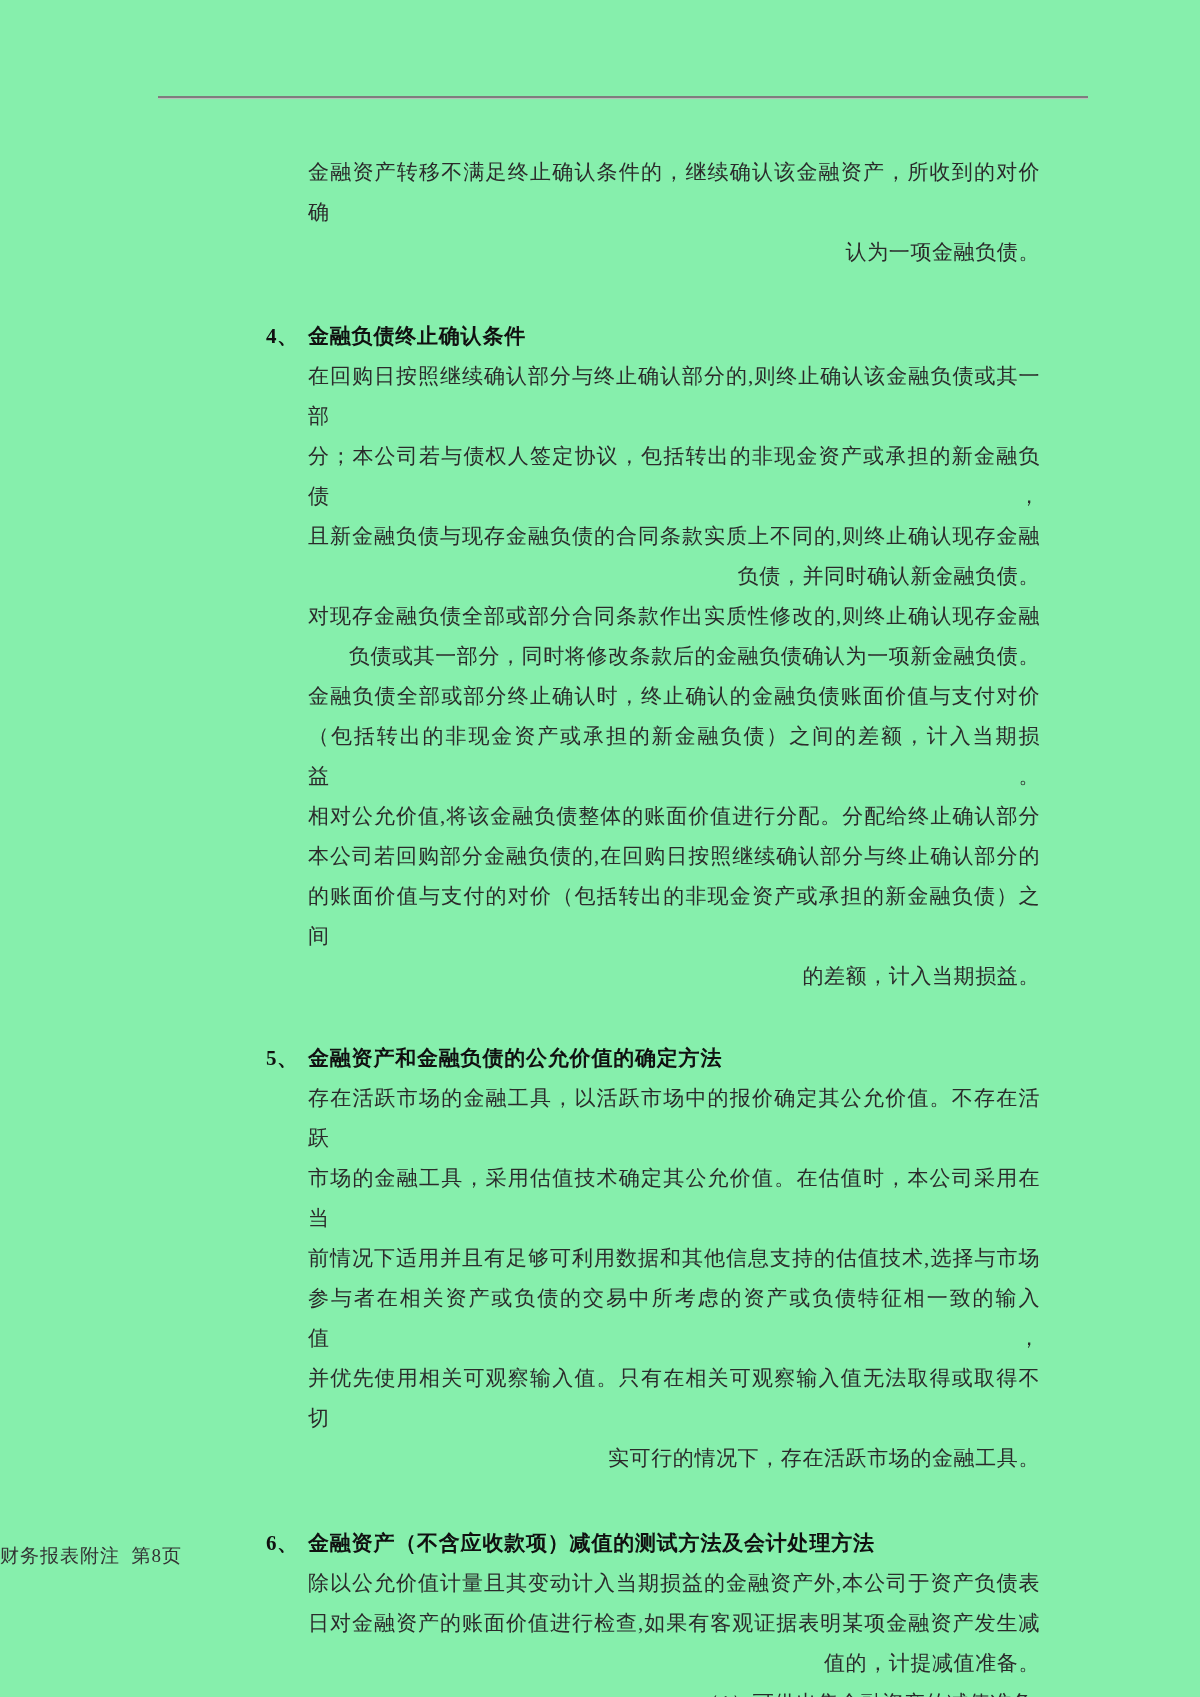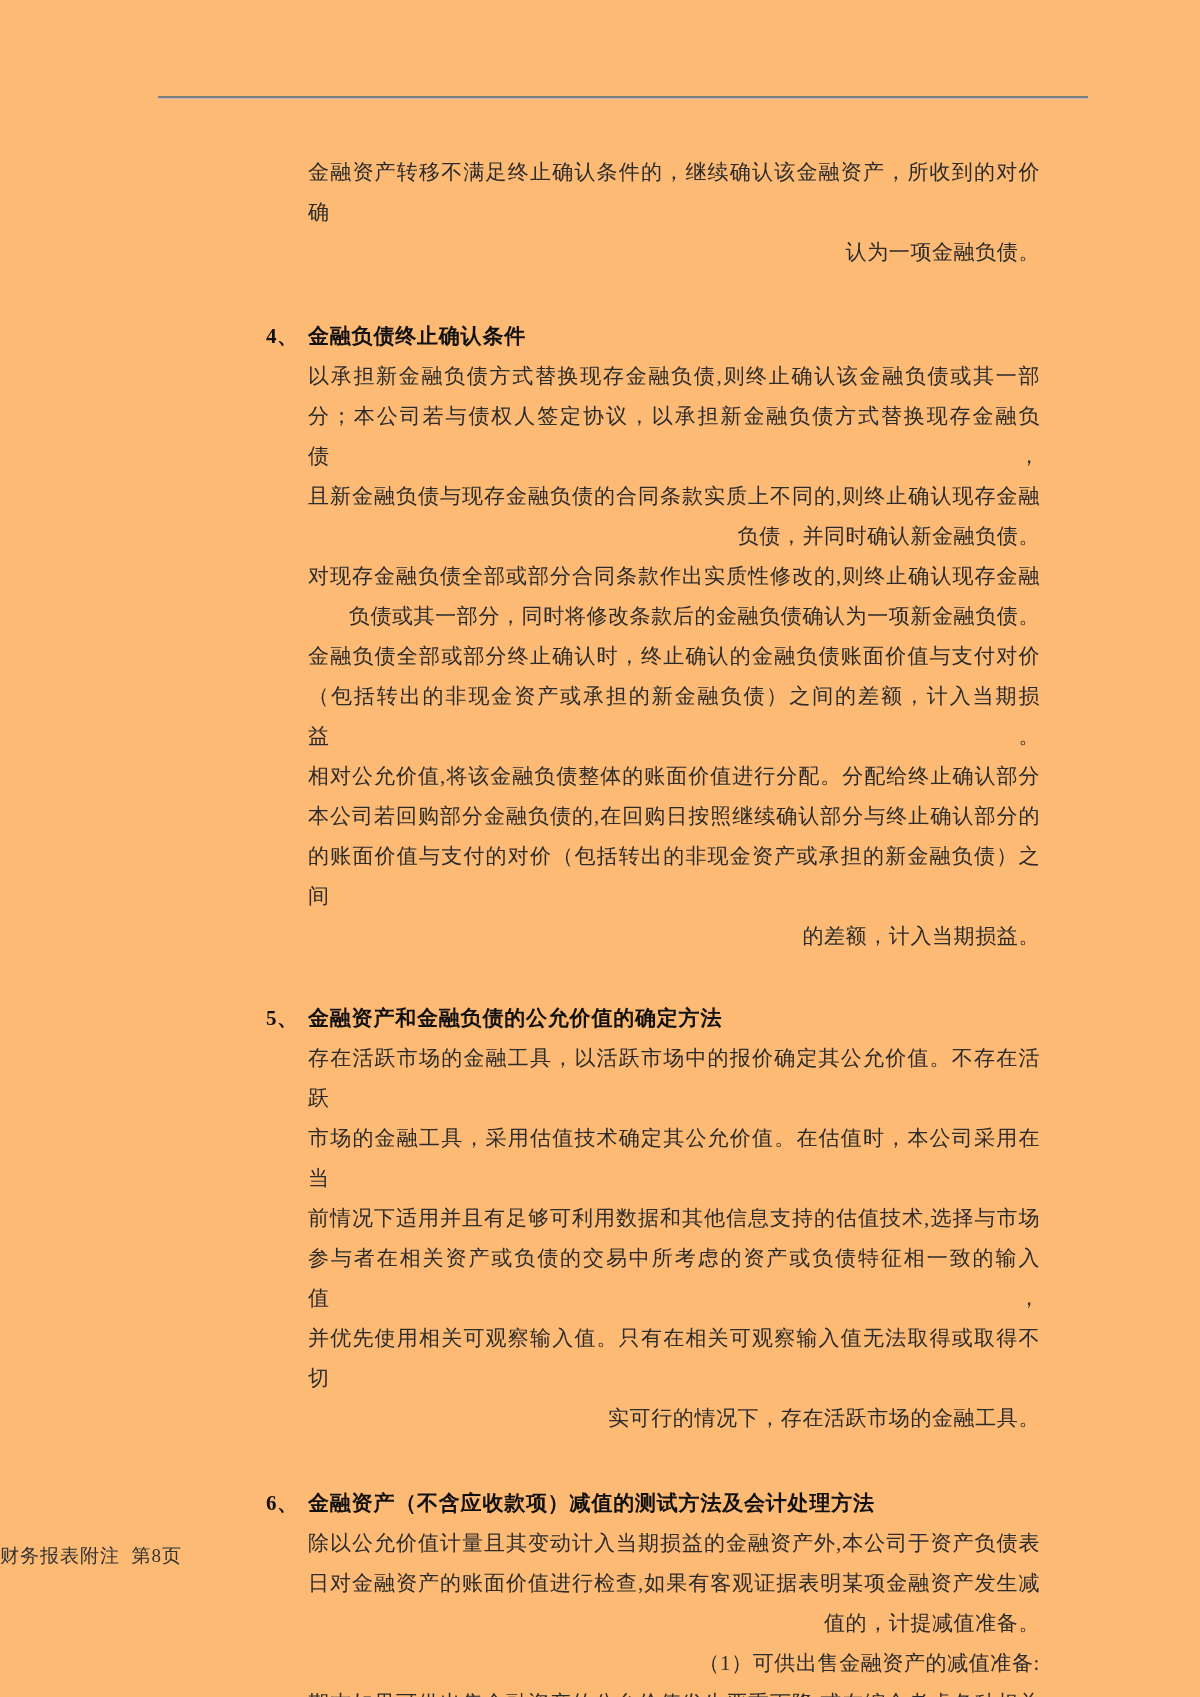--- a/index.html
+++ b/index.html
@@ -1,21 +1,21 @@
 <!DOCTYPE html>
 <html><head>
 <meta charset="utf-8">
 <style>
   html, body { margin: 0; padding: 0; }
   body { background: #e8e8e8; }
   .page {
     position: relative;
     width: 1200px;
     height: 1697px;
-    background: #fdba74;
+    background: #86efac;
     overflow: hidden;
     font-family: "Liberation Serif", "DejaVu Serif", serif;
     color: #2b2b2b;
   }
   .top-rule {
     position: absolute;
     left: 158px;
     top: 96px;
     width: 930px;
     height: 2px;
@@ -82,22 +82,22 @@
     <div>
       <div class="bl j">金融资产转移不满足终止确认条件的，继续确认该金融资产，所收到的对价确</div>
       <div class="bl">认为一项金融负债。</div>
     </div>
 
     <div class="sec-4">
       <div class="heading">
         <span class="num">4、</span>
         <span class="htitle">金融负债终止确认条件</span>
       </div>
-      <div class="bl j">以承担新金融负债方式替换现存金融负债,则终止确认该金融负债或其一部</div>
-      <div class="bl j">分；本公司若与债权人签定协议，以承担新金融负债方式替换现存金融负债，</div>
+      <div class="bl j">在回购日按照继续确认部分与终止确认部分的,则终止确认该金融负债或其一部</div>
+      <div class="bl j">分；本公司若与债权人签定协议，包括转出的非现金资产或承担的新金融负债，</div>
       <div class="bl j">且新金融负债与现存金融负债的合同条款实质上不同的,则终止确认现存金融</div>
       <div class="bl">负债，并同时确认新金融负债。</div>
       <div class="bl j">对现存金融负债全部或部分合同条款作出实质性修改的,则终止确认现存金融</div>
       <div class="bl">负债或其一部分，同时将修改条款后的金融负债确认为一项新金融负债。</div>
       <div class="bl j">金融负债全部或部分终止确认时，终止确认的金融负债账面价值与支付对价</div>
       <div class="bl j">（包括转出的非现金资产或承担的新金融负债）之间的差额，计入当期损益。</div>
       <div class="bl j">相对公允价值,将该金融负债整体的账面价值进行分配。分配给终止确认部分</div>
       <div class="bl j">本公司若回购部分金融负债的,在回购日按照继续确认部分与终止确认部分的</div>
       <div class="bl j">的账面价值与支付的对价（包括转出的非现金资产或承担的新金融负债）之间</div>
       <div class="bl">的差额，计入当期损益。</div>

